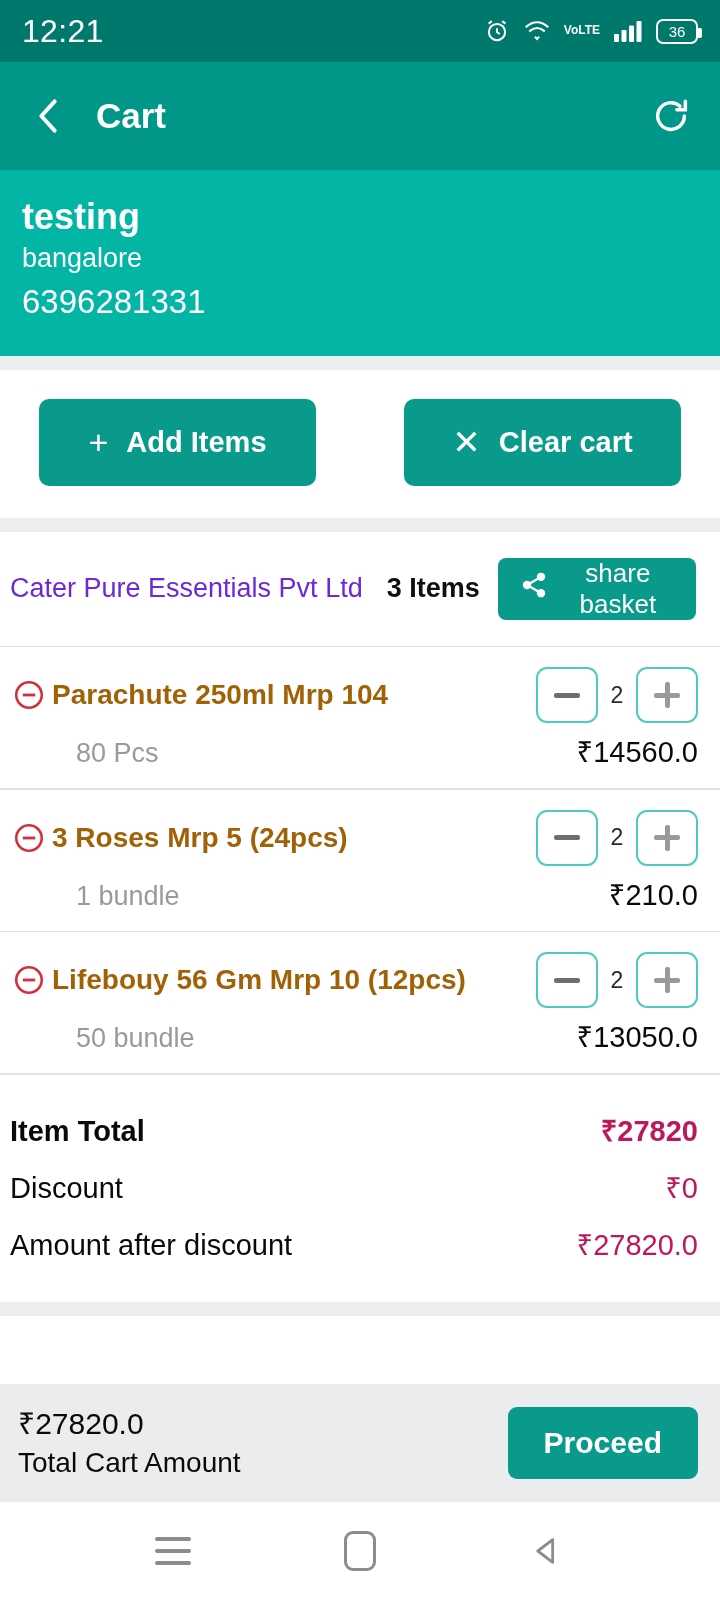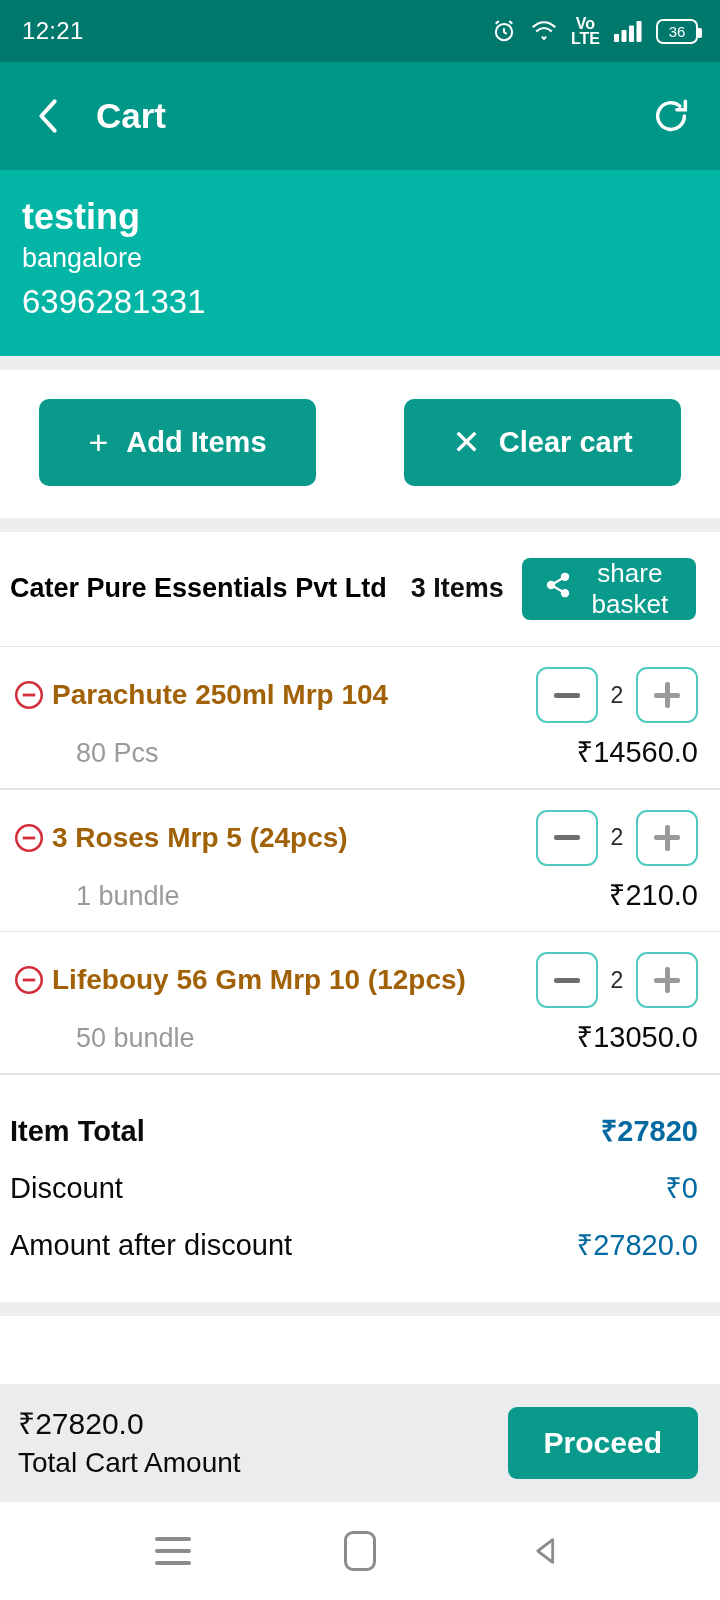--- a/index.html
+++ b/index.html
@@ -10,34 +10,34 @@
     overflow:hidden;
   }
   .phone { width:720px; height:1600px; display:flex; flex-direction:column; background:#ffffff; }
 
   
   .statusbar {
     height:62px; background:#00786C; color:#ffffff;
     display:flex; align-items:center; justify-content:space-between;
     padding:0 22px;
   }
-  .status-time { font-size:24px; font-weight:400; letter-spacing:0.3px; }
+  .status-time { font-size:32px; font-weight:400; letter-spacing:0.3px; }
   .status-icons { display:flex; align-items:center; gap:13px; }
   .si { display:flex; align-items:center; }
   .battery {
     border:2.5px solid #ffffff; border-radius:7px;
     width:42px; height:25px; display:flex; align-items:center; justify-content:center;
     font-size:15px; font-weight:500; position:relative;
   }
   .battery:after {
     content:""; position:absolute; right:-6px; top:7px;
     width:4px; height:10px; background:#ffffff; border-radius:0 2px 2px 0;
   }
-  .volte { display:flex; flex-direction:column; align-items:center; line-height:0.95;
-           font-size:16px; font-weight:700; }
+  .volte { display:flex; flex-direction:row; align-items:center; line-height:0.95;
+           font-size:12px; font-weight:700; }
 
   
   .appbar {
     height:108px; background:#009688; color:#ffffff;
     display:flex; align-items:center; padding:0 26px;
   }
   .appbar-back { width:44px; height:44px; display:flex; align-items:center; justify-content:center; cursor:pointer; }
   .appbar-title { font-size:35px; font-weight:700; margin-left:26px; flex:1; }
   .appbar-refresh { width:46px; height:46px; display:flex; align-items:center; justify-content:center; cursor:pointer; }
 
@@ -64,21 +64,21 @@
     gap:18px; font-size:29px; font-weight:700; cursor:pointer;
     font-family:"Liberation Sans", sans-serif;
   }
   .glyph-plus, .glyph-x { font-size:34px; font-weight:400; line-height:1; display:block; }
 
   
   .vendor {
     background:#ffffff; display:flex; align-items:center;
     padding:26px 24px 26px 10px; gap:18px;
   }
-  .vendor-name { font-size:27px; color:#000000; font-weight:700; white-space:nowrap; }
+  .vendor-name { font-size:27px; color:#6d28d9; font-weight:400; white-space:nowrap; }
   .vendor-count { font-size:27px; color:#101010; font-weight:700; white-space:nowrap; margin-left:6px; }
   .btn-share {
     margin-left:auto; background:#099A8B; color:#ffffff; border:none;
     border-radius:8px; height:62px; padding:0 22px;
     display:flex; align-items:center; gap:14px;
     font-size:26px; font-weight:400; cursor:pointer;
     font-family:"Liberation Sans", sans-serif;
   }
 
   .hr { height:1.5px; background:#E2E2E2; width:100%; }
@@ -108,21 +108,21 @@
   .step-qty { font-size:23px; color:#2A2A2A; min-width:22px; text-align:center; }
   .item-bot { display:flex; align-items:baseline; padding-left:64px; margin-top:8px; }
   .item-sub { font-size:27px; color:#9A9A9A; font-weight:400; }
   .item-price { margin-left:auto; font-size:29px; color:#0A0A0A; font-weight:400; }
 
   
   .summary { background:#ffffff; padding:26px 22px 30px 10px; }
   .sum-row { display:flex; align-items:baseline; padding:9px 0; }
   .sum-label { font-size:29px; color:#0A0A0A; font-weight:400; }
   .sum-row.total .sum-label, .sum-row.total .sum-value { font-weight:700; }
-  .sum-value { margin-left:auto; font-size:29px; color:#0369a1; font-weight:400; }
+  .sum-value { margin-left:auto; font-size:29px; color:#be185d; font-weight:400; }
 
   .spacer { flex:1; background:#ffffff; }
 
   
   .bottombar {
     background:#EBECEE; display:flex; align-items:center;
     padding:22px 22px 22px 18px; height:118px;
   }
   .bb-left { display:flex; flex-direction:column; gap:4px; }
   .bb-amount { font-size:30px; color:#0A0A0A; font-weight:400; line-height:1.2; }

